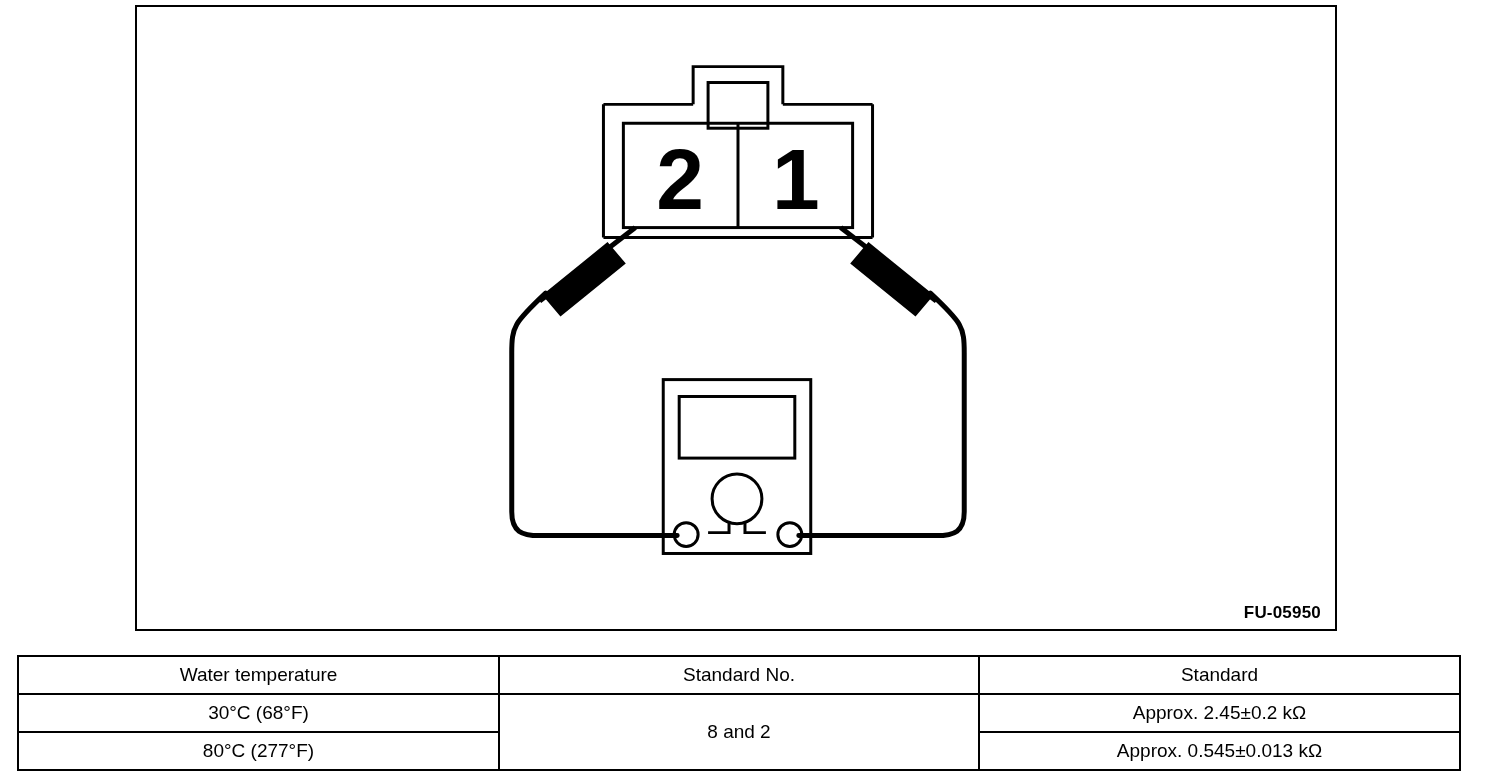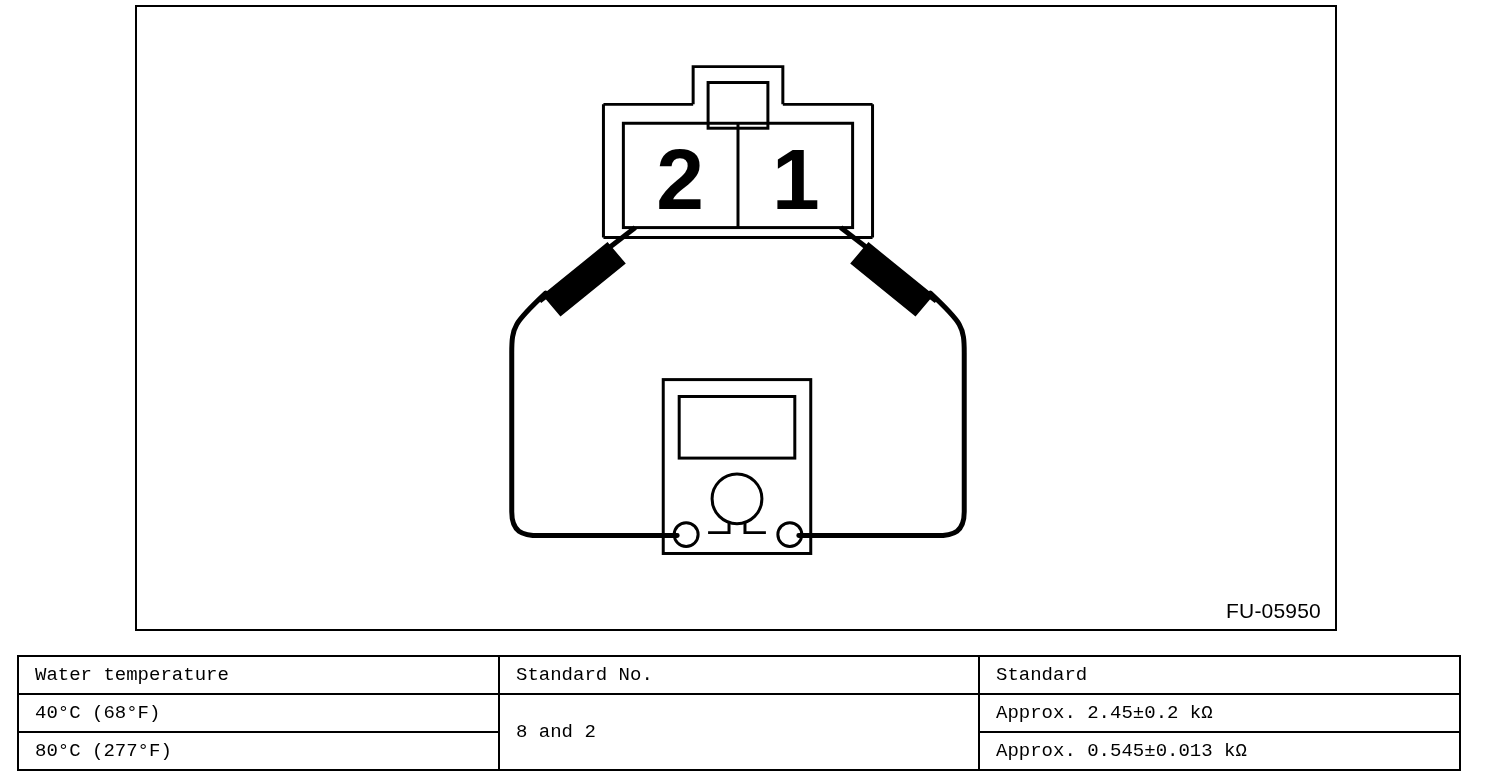--- a/index.html
+++ b/index.html
@@ -34,45 +34,44 @@
     top: 0;
     width: 100%;
     height: 100%;
     display: block;
   }
 
   #figure-code {
     position: absolute;
     right: 14px;
     bottom: 8px;
-    font-size: 21px;
-    font-weight: normal;
+    font-size: 17px;
+    font-weight: bold;
     letter-spacing: 0.2px;
     line-height: 1;
     white-space: nowrap;
   }
 
   
   #spec-table {
     position: absolute;
     left: 17px;
     top: 655px;
     width: 1442px;
     border-collapse: collapse;
     table-layout: fixed;
   }
   #spec-table td {
     border: 2px solid #000000;
-    text-align: left;
+    text-align: center;
     vertical-align: middle;
     font-size: 19px;
     height: 34px;
     padding: 1px 16px;
     white-space: nowrap;
-    font-family: Liberation Mono, monospace;
   }
   #spec-table .col-temp   { width: 481px; }
   #spec-table .col-term   { width: 480px; }
   #spec-table .col-std    { width: 481px; }
 </style>
 </head>
 <body>
 
 <div id="figure-panel">
 
@@ -141,21 +140,21 @@
     <col class="col-term">
     <col class="col-std">
   </colgroup>
   <tbody>
     <tr>
       <td>Water temperature</td>
       <td>Standard No.</td>
       <td>Standard</td>
     </tr>
     <tr>
-      <td>40°C (68°F)</td>
+      <td>30°C (68°F)</td>
       <td rowspan="2">8 and 2</td>
       <td>Approx. 2.45±0.2 kΩ</td>
     </tr>
     <tr>
       <td>80°C (277°F)</td>
       <td>Approx. 0.545±0.013 kΩ</td>
     </tr>
   </tbody>
 </table>
 

